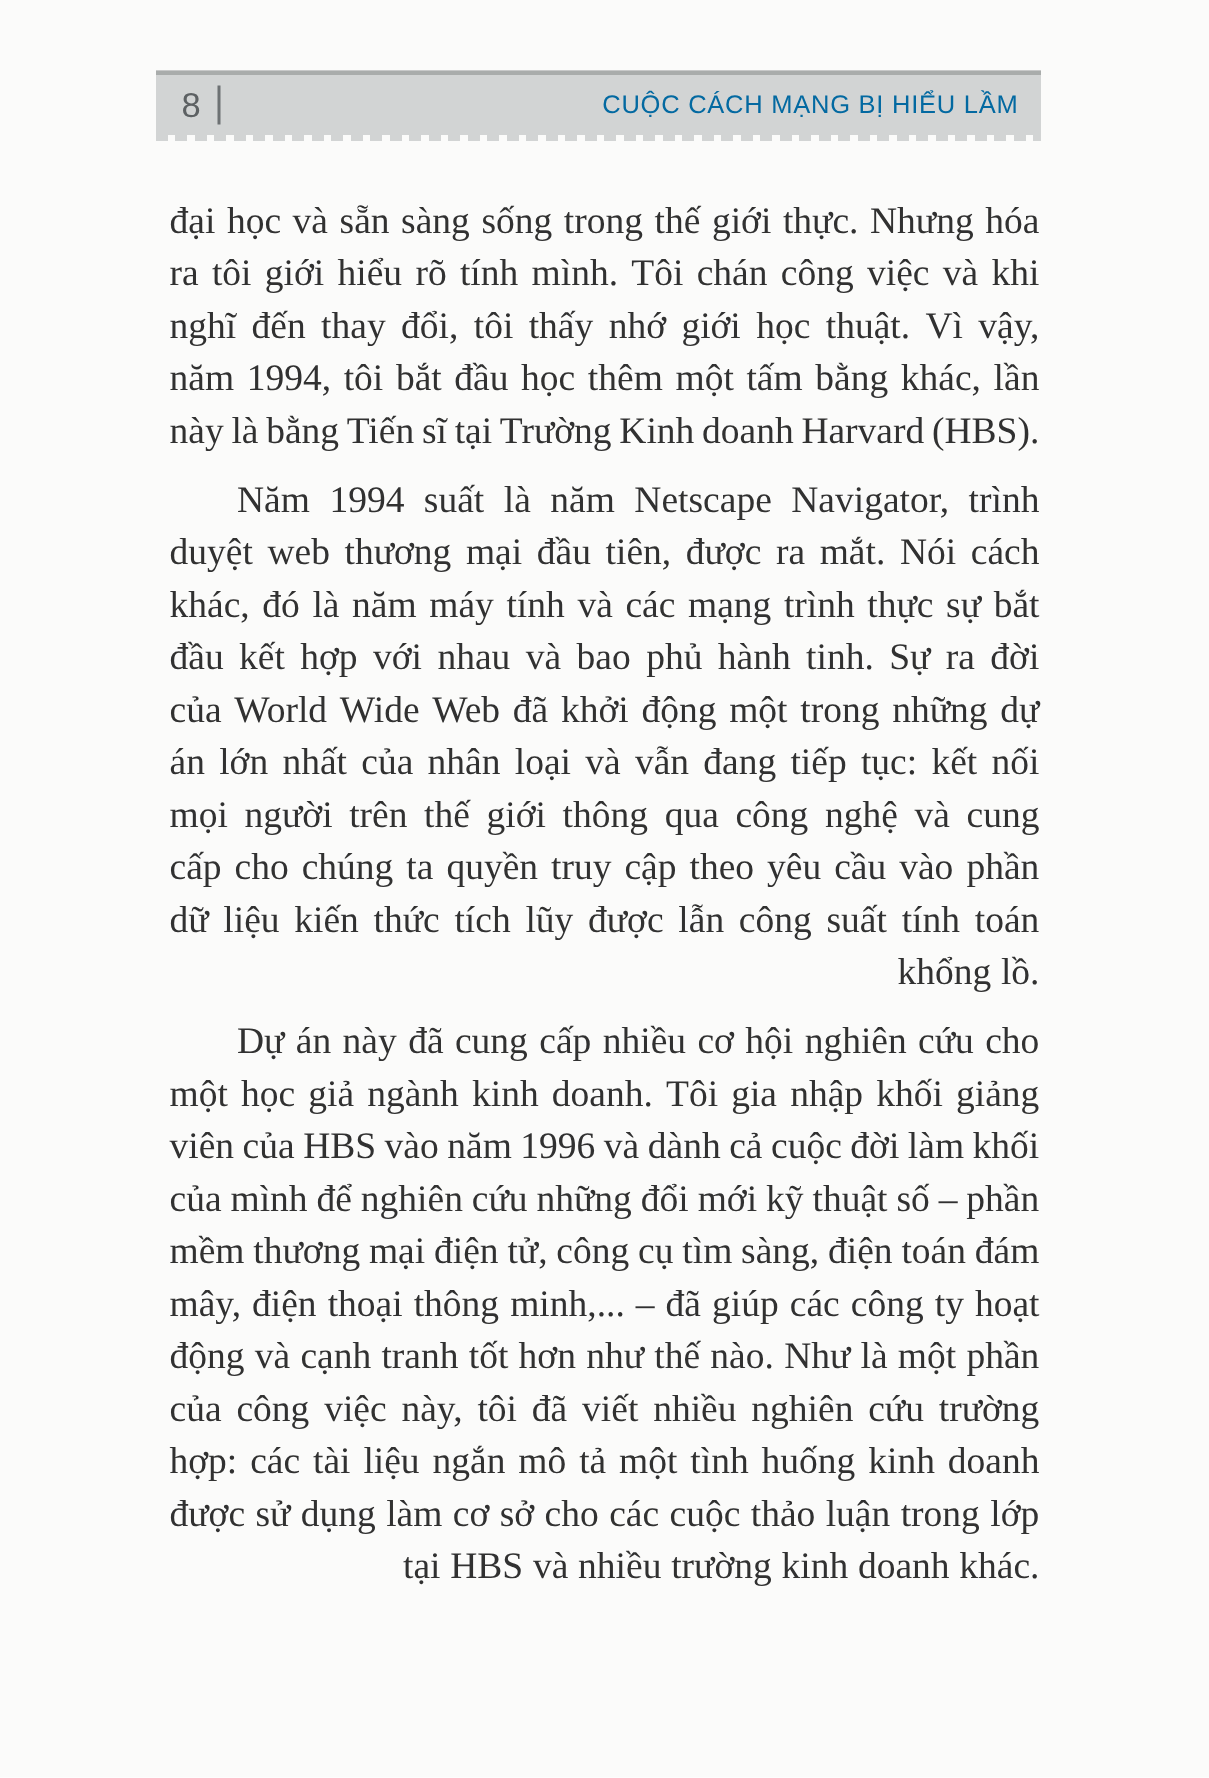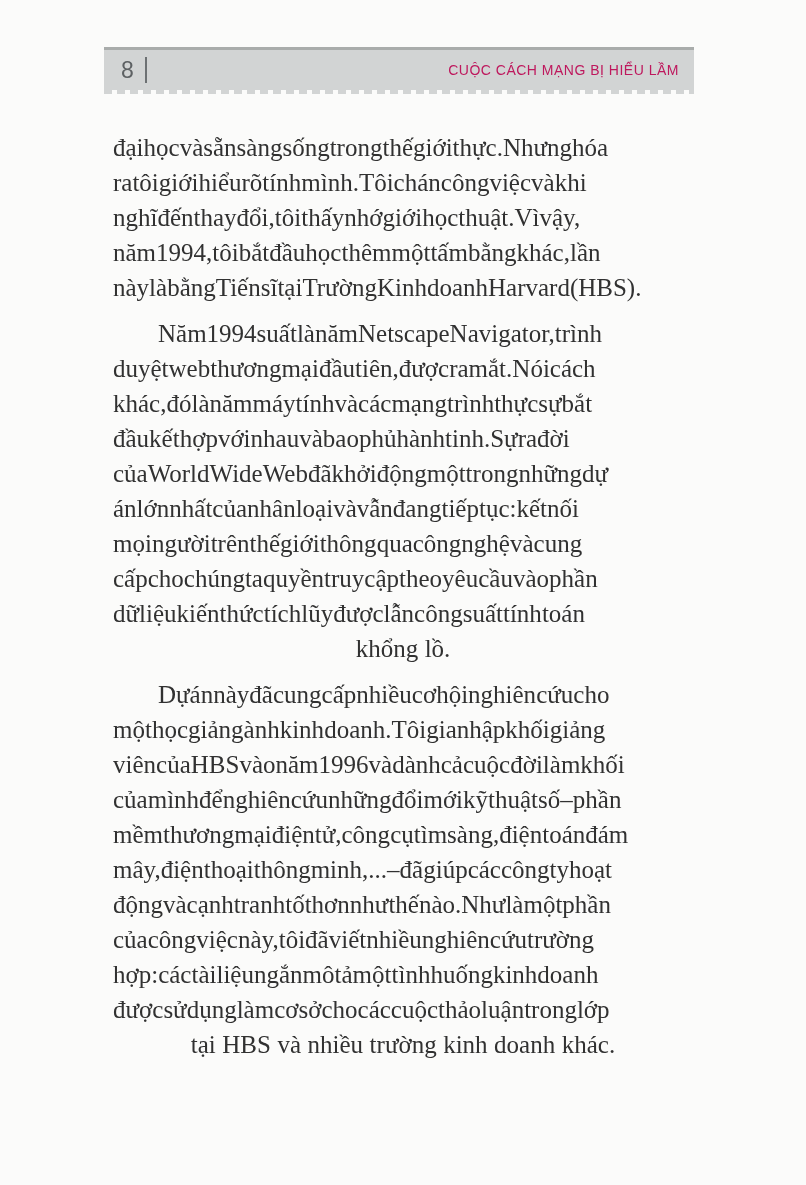--- a/index.html
+++ b/index.html
@@ -44,43 +44,43 @@
   .pn-divider {
     width: 2px;
     height: 26px;
     background: #6d7173;
     margin-left: 11px;
   }
   .running-title {
     margin-left: auto;
     margin-right: 15px;
     font-family: "Liberation Sans", "DejaVu Sans", sans-serif;
-    font-size: 14px;
+    font-size: 17px;
     letter-spacing: 0.5px;
-    color: #be185d;
+    color: #0369a1;
   }
   
   .body-text {
     position: absolute;
     left: 113px;
     top: 130px;
     width: 580px;
     color: #313131;
     font-size: 25px;
   }
   .paragraph { margin-bottom: 11px; }
   .line {
     display: flex;
     height: 35px;
     line-height: 35px;
     overflow: visible;
   }
   .line span { white-space: pre; }
-  .line.just  { justify-content: flex-start; }
-  .line.plain { justify-content: center; column-gap: 0.26em; }
+  .line.just  { justify-content: space-between; }
+  .line.plain { justify-content: flex-end; column-gap: 0.26em; }
   .line.indent { padding-left: 45px; }
 </style>
 </head>
 <body>
 
 <div class="page">
   <div class="header-band">
     <span class="page-number">8</span>
     <span class="pn-divider"></span>
     <span class="running-title">CUỘC CÁCH MẠNG BỊ HIỂU LẦM</span>

